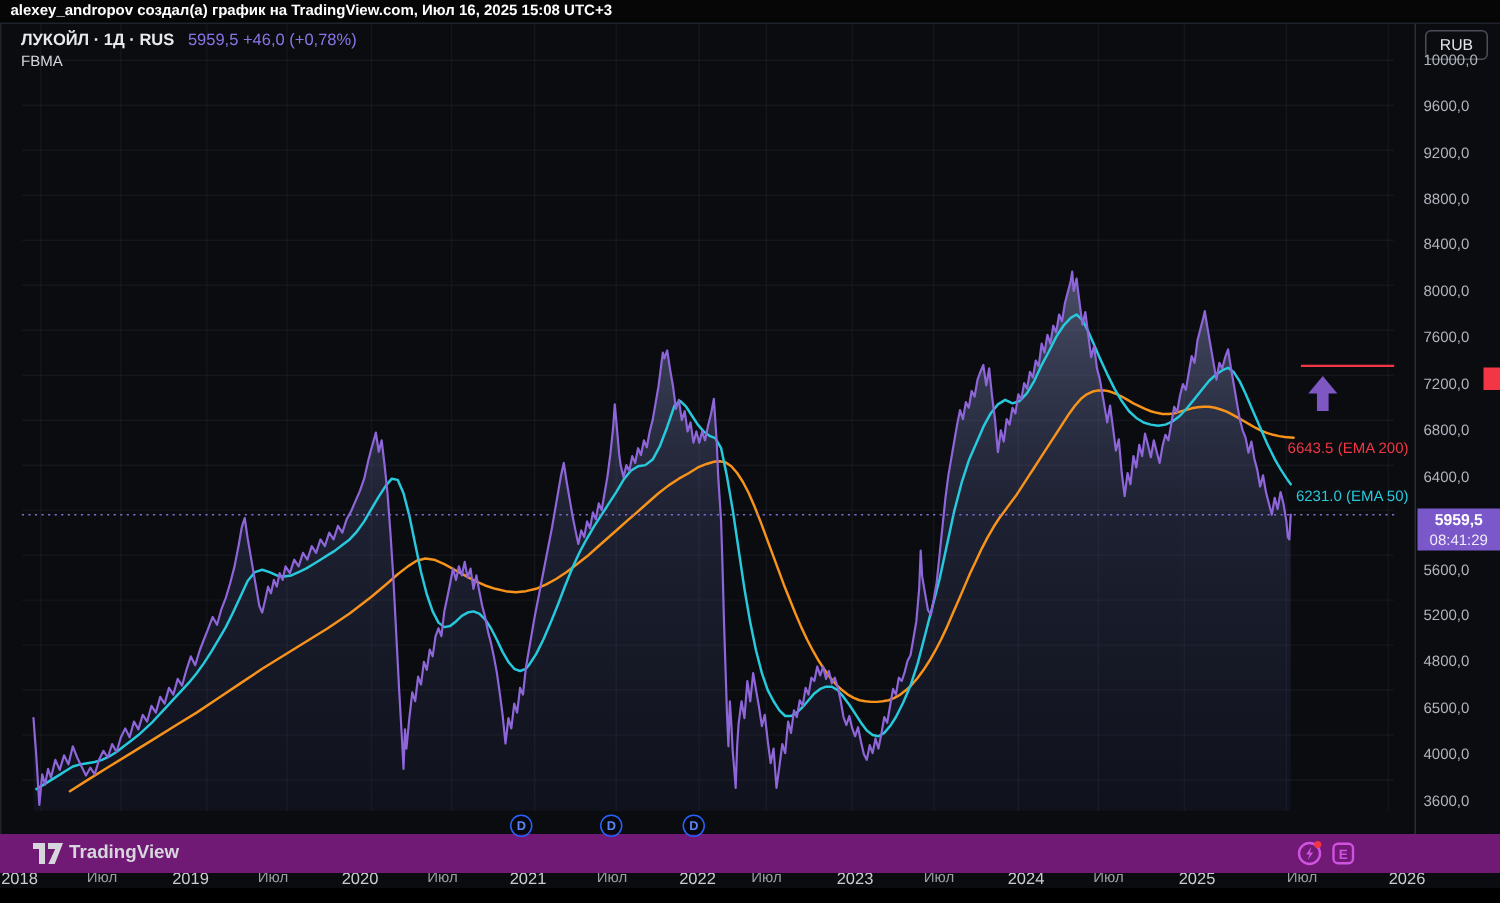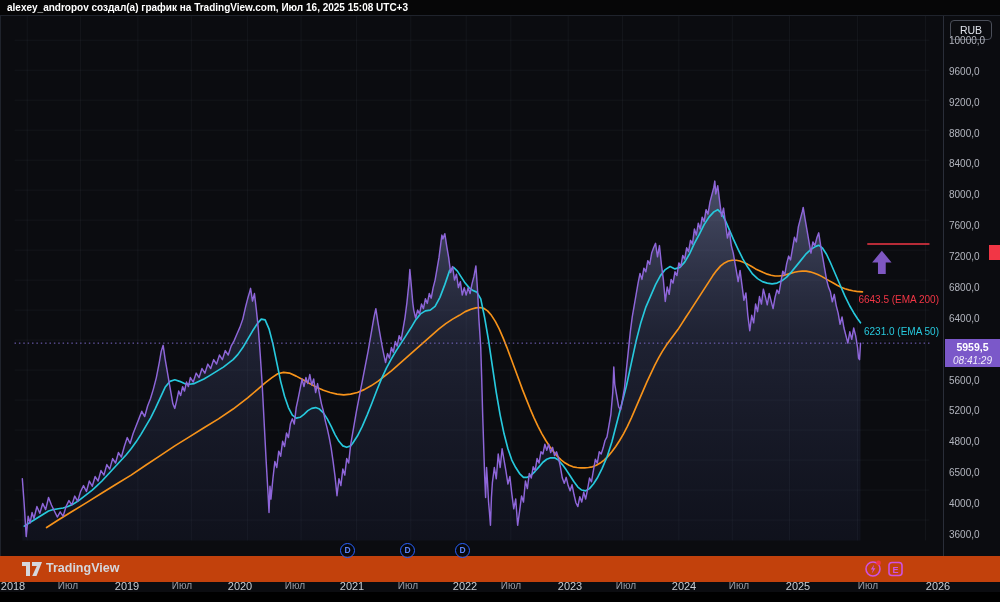--- a/index.html
+++ b/index.html
@@ -23,34 +23,34 @@
   
   .price-axis{position:absolute;left:943px;top:16px;width:57px;height:540px;background:#0b0c10;
               border-left:1px solid #2a2e39;}
   .ylabel{position:absolute;left:5px;font-size:10px;color:#b2b5be;white-space:nowrap;}
   .rub-btn{position:absolute;left:6px;top:4px;width:42px;height:20px;background:#0b0c10;
            border:1px solid #4a4e59;border-radius:4px;color:#e0e3eb;font-size:10.5px;
            font-family:inherit;text-align:center;line-height:18px;padding:0;cursor:pointer;}
   .badge{position:absolute;left:1px;width:55px;color:#fff;text-align:center;z-index:6;}
   .badge.alert{top:229px;height:15px;line-height:15px;background:#f23645;font-size:10.5px;font-weight:bold;margin-left:44px;}
   .badge.last{top:323px;height:28px;background:#7b58c9;font-size:10.5px;font-weight:bold;}
-  .badge.last .cd{display:block;font-weight:normal;font-size:10px;color:#f0ecfb;line-height:12px;font-style:italic;}
+  .badge.last .cd{display:block;font-weight:normal;font-size:10px;color:#f0ecfb;line-height:12px;}
   .badge.last .px{display:block;line-height:15px;padding-top:1px;}
   
   .time-axis{position:absolute;left:0;top:556px;width:1000px;height:19px;background:#0b0c10;
              border-top:1px solid #2a2e39;margin-top:20px;}
   .xlabel{position:absolute;top:3px;transform:translateX(-50%);font-size:10px;color:#9b9ea6;white-space:nowrap;}
   .xlabel.major{font-size:11px;color:#c9ccd2;}
   
   .div-marker{position:absolute;width:13px;height:13px;border:1.5px solid #2962ff;border-radius:50%;
               color:#5b83f5;font-size:8.5px;font-weight:bold;text-align:center;line-height:13px;
               background:rgba(5,6,10,.6);z-index:5;cursor:pointer;box-sizing:content-box;}
   .pane-icons{position:absolute;left:860px;top:543px;width:45px;height:20px;z-index:5;}
   
-  .footer{position:absolute;left:0;top:556px;width:1000px;height:26px;background:#c2410c;}
+  .footer{position:absolute;left:0;top:556px;width:1000px;height:26px;background:#701a75;}
   .footer .logo{position:absolute;left:22px;top:6px;}
   .footer .logo-text{position:absolute;left:46px;top:5px;font-size:12.5px;font-weight:bold;color:#d5d7dd;}
 </style>
 </head>
 <body>
 
 <div class="screen">
 
   <div class="attr-bar">
     <span>alexey_andropov создал(а) график на TradingView.com, Июл 16, 2025 15:08 UTC+3</span>
@@ -107,20 +107,27 @@
           <polyline points="10,541.2 15,538.1 20,535.0 25,531.9 30,528.8 35,525.7 40,524.2 45,523.4 50,522.6 55,521.1 60,518.8 65,515.7 70,511.8 75,508.0 80,504.1 85,499.5 90,494.8 95,489.4 100,484.0 105,478.6 110,473.2 115,467.8 120,461.6 125,454.7 130,447.0 135,438.5 140,430.0 145,420.0 150,409.1 155,398.3 160,392.2 165,390.6 170,392.2 175,394.5 180,395.2 185,394.5 190,392.2 195,389.8 200,386.8 205,383.7 210,380.6 215,377.5 220,373.6 225,369.8 230,364.4 235,357.4 240,348.9 245,340.4 250,332.7 254,328.1 258,328.9 262,338.1 266,353.6 270,372.9 274,392.2 278,407.6 282,419.2 286,426.9 290,430.0 294,429.2 298,426.1 302,422.3 306,420.0 310,419.2 314,420.7 318,424.6 322,430.8 326,438.5 330,447.0 334,453.9 338,458.6 342,460.1 346,458.6 348,456.2 353,448.5 358,438.5 363,426.9 368,414.5 373,401.4 378,389.1 383,378.3 388,369.0 393,360.5 398,352.8 403,345.1 408,337.3 413,328.9 418,322.7 423,319.6 428,318.8 433,315.0 438,305.7 443,292.6 448,277.9 452,274.8 456,278.7 460,284.9 464,291.0 468,295.7 472,298.7 476,300.3 480,307.2 484,326.5 488,349.7 492,376.7 496,403.7 500,426.9 504,446.2 508,461.6 512,473.2 516,480.9 520,487.1 524,491.0 528,491.0 532,488.7 536,484.8 540,480.2 544,475.5 548,472.4 552,470.9 556,470.9 560,473.2 564,477.9 568,483.3 572,489.4 576,495.6 580,501.0 584,504.1 588,504.9 592,502.6 596,497.9 600,491.7 605,481.7 610,470.1 615,454.7 620,435.4 625,416.1 630,396.8 635,373.6 640,350.5 645,331.2 650,315.7 655,304.2 660,292.6 665,283.3 670,277.1 675,274.0 680,276.4 685,274.8 690,269.4 695,260.9 700,250.1 705,240.8 710,230.8 715,223.1 720,217.7 724,215.4 728,219.2 732,227.0 736,236.2 740,245.5 745,256.3 750,266.3 755,274.8 760,281.8 765,286.4 770,289.5 775,291.0 780,291.8 785,291.0 790,288.7 795,284.9 800,279.4 805,273.3 810,267.1 815,260.9 820,256.3 825,253.2 828,252.0 832,255.1 836,261.3 840,269.8 845,281.4 850,293.0 855,304.5 860,314.6 864,321.5 868,327.7 871,331.9" fill="none" stroke="#27c9dd" stroke-width="1.7" stroke-linejoin="round" stroke-linecap="round"></polyline>
           <polyline points="8,492.5 10,519.5 12,552.0 14,531.1 16,538.1 18,527.3 20,533.4 23,521.1 26,528.0 29,518.0 32,524.2 35,511.8 38,519.5 41,525.7 44,531.9 47,526.5 50,531.1 53,521.1 56,514.9 59,519.5 62,510.3 65,515.7 68,505.6 71,499.5 74,505.6 77,494.8 80,500.2 83,490.2 86,494.8 89,484.0 92,488.7 95,477.9 98,482.5 101,471.7 104,476.3 107,465.5 110,470.1 113,459.3 116,450.1 119,456.2 122,446.2 125,438.5 128,430.8 131,423.0 134,428.4 137,417.6 140,409.9 143,399.9 146,388.3 149,372.9 151,361.3 153,355.1 155,369.0 157,380.6 159,392.2 161,403.7 163,415.3 165,420.0 167,411.5 169,402.2 171,406.8 173,397.6 175,402.2 177,392.9 179,397.6 181,388.3 184,392.9 187,383.7 190,388.3 193,379.0 196,383.7 199,374.4 202,379.0 205,369.8 208,374.4 211,365.1 214,369.8 217,360.5 220,365.1 223,355.9 226,350.5 229,343.5 232,336.6 235,328.1 238,315.0 240,307.2 242,300.3 243,296.4 245,309.6 247,301.8 249,318.8 251,338.1 253,365.1 255,396.0 257,434.6 259,473.2 261,508.0 262,527.3 263,500.2 264,513.4 266,492.5 268,474.8 270,480.9 272,464.0 274,469.4 276,453.9 278,459.3 280,445.4 282,450.1 284,436.2 286,430.8 288,436.2 290,419.2 292,409.9 294,399.9 296,389.8 298,397.6 300,388.3 302,394.5 304,385.2 306,396.0 308,389.8 310,403.7 312,394.5 314,405.3 316,415.3 318,423.0 320,433.1 322,440.8 324,450.1 326,460.9 328,474.8 330,490.2 332,509.9 334,492.5 336,499.5 338,482.5 340,488.7 342,471.7 344,476.3 346,457.8 348,446.2 350,434.6 352,423.0 355,407.6 358,392.2 361,376.7 364,361.3 366,349.7 368,338.1 370,326.5 372,317.3 374,330.4 376,342.0 378,353.6 380,363.6 382,372.9 384,363.6 386,368.2 388,357.4 390,362.1 392,351.2 394,355.9 396,345.1 398,349.7 400,338.1 402,326.5 404,311.1 406,291.8 407,277.1 408,287.9 409,299.5 410,311.1 411,318.8 413,326.9 415,318.8 417,322.7 419,312.6 421,317.3 423,307.2 425,311.9 427,301.8 429,306.5 431,295.7 433,287.9 435,276.4 437,264.8 439,249.3 440,241.6 441,245.5 443,240.1 445,253.2 447,264.8 449,280.2 451,274.0 453,287.9 455,281.8 457,295.7 459,289.5 461,303.4 463,295.7 465,303.4 467,295.7 469,301.8 471,291.8 473,284.1 475,273.3 476,287.9 477,303.4 478,326.5 480,357.4 481,390.0 482,426.9 483,457.8 484,488.7 485,511.8 486,480.9 487,496.4 488,515.7 489,527.3 490,540.4 491,511.8 492,496.4 494,480.9 496,492.5 498,467.0 500,480.9 502,461.6 504,473.2 506,484.8 508,497.9 510,490.2 512,508.0 514,523.4 516,513.4 518,540.4 520,525.7 522,510.3 524,516.5 526,494.8 528,502.6 530,487.1 532,491.7 534,480.2 536,484.0 538,471.7 540,476.3 542,464.7 544,467.0 546,457.0 548,463.2 550,457.0 552,465.5 554,460.1 556,468.6 558,464.7 560,470.9 562,480.2 564,491.7 566,497.2 568,491.0 570,499.5 572,504.9 574,498.7 576,508.7 578,517.2 580,521.1 582,511.0 584,516.5 586,506.4 588,513.4 590,503.3 592,491.7 594,495.6 596,484.0 598,472.4 600,476.3 602,464.7 604,467.0 606,460.9 608,453.1 610,449.3 612,437.7 614,426.1 616,403.0 617,377.5 618,395.2 620,406.8 622,418.4 624,421.5 626,410.7 628,399.1 630,379.8 632,360.5 634,341.2 636,325.8 638,314.2 640,302.6 642,291.0 644,281.0 646,287.2 648,275.6 650,279.4 652,267.9 654,271.7 656,260.1 658,254.7 660,250.1 662,264.0 664,252.4 666,271.7 668,287.2 670,309.9 672,294.9 674,302.6 676,287.2 678,291.0 680,279.4 682,283.3 684,270.2 686,274.0 688,262.5 690,266.3 692,254.7 694,258.6 696,247.0 698,250.9 700,235.4 702,241.6 704,229.3 706,235.4 708,223.1 710,227.7 712,215.4 714,220.0 716,207.7 718,199.9 720,192.2 721,186.0 722,199.2 724,190.7 726,206.9 728,222.3 730,213.8 732,229.3 734,244.7 736,237.0 738,252.4 740,260.1 742,271.7 744,283.3 745,289.5 747,277.9 749,293.3 751,308.8 753,301.1 755,324.2 757,340.0 759,324.2 761,331.9 763,312.6 765,320.4 767,304.9 769,312.6 771,297.2 773,304.9 775,313.4 777,301.8 779,309.6 781,317.3 783,305.7 785,298.0 787,301.8 789,290.3 791,278.7 793,282.5 795,271.0 797,263.2 799,267.1 801,255.5 803,243.9 805,248.6 807,233.1 809,225.4 811,217.7 812,213.1 814,225.4 816,237.0 818,248.6 820,260.1 822,248.6 824,252.4 826,244.7 828,239.3 830,252.4 832,264.0 834,275.6 836,287.2 838,294.9 840,299.9 842,310.3 844,302.6 846,314.2 848,321.9 850,333.5 852,325.8 854,337.3 856,345.1 858,352.8 860,341.2 862,348.9 864,337.3 866,345.1 868,357.4 869,368.2 870,369.8 871,352.8" fill="none" stroke="#8e66d9" stroke-width="1.5" stroke-linejoin="round" stroke-linecap="round"></polyline>
         </g>
       <g id="g-over">
           <line x1="0" x2="942" y1="352.8265999999999" y2="352.8265999999999" stroke="#7f6dd0" stroke-width="1" stroke-dasharray="1.5 3"></line>
           <line x1="878" x2="942" y1="250.69099999999992" y2="250.69099999999992" stroke="#f23645" stroke-width="1.6"></line>
           <path d="M893 257.6909999999999 L903 269.6909999999999 L897 269.6909999999999 L897 281.6909999999999 L889 281.6909999999999 L889 269.6909999999999 L883 269.6909999999999 Z" fill="#7e57c2"></path>
         </g>
     </svg>
 
+    <div class="legend">
+      <div class="row1">
+        <span class="sym">ЛУКОЙЛ · 1Д · RUS</span>
+        <span class="quote">5959,5 +46,0 (+0,78%)</span>
+      </div>
+      <div class="row2">FBMA</div>
+    </div>
 
     <div class="ema-label e200">6643.5 (EMA 200)</div>
     <div class="ema-label e50">6231.0 (EMA 50)</div>
 
     <div id="div-markers">
         <div class="div-marker" style="left: 339px; top: 527px;">D</div>
         <div class="div-marker" style="left: 399px; top: 527px;">D</div>
         <div class="div-marker" style="left: 454px; top: 527px;">D</div>
       </div>
 

